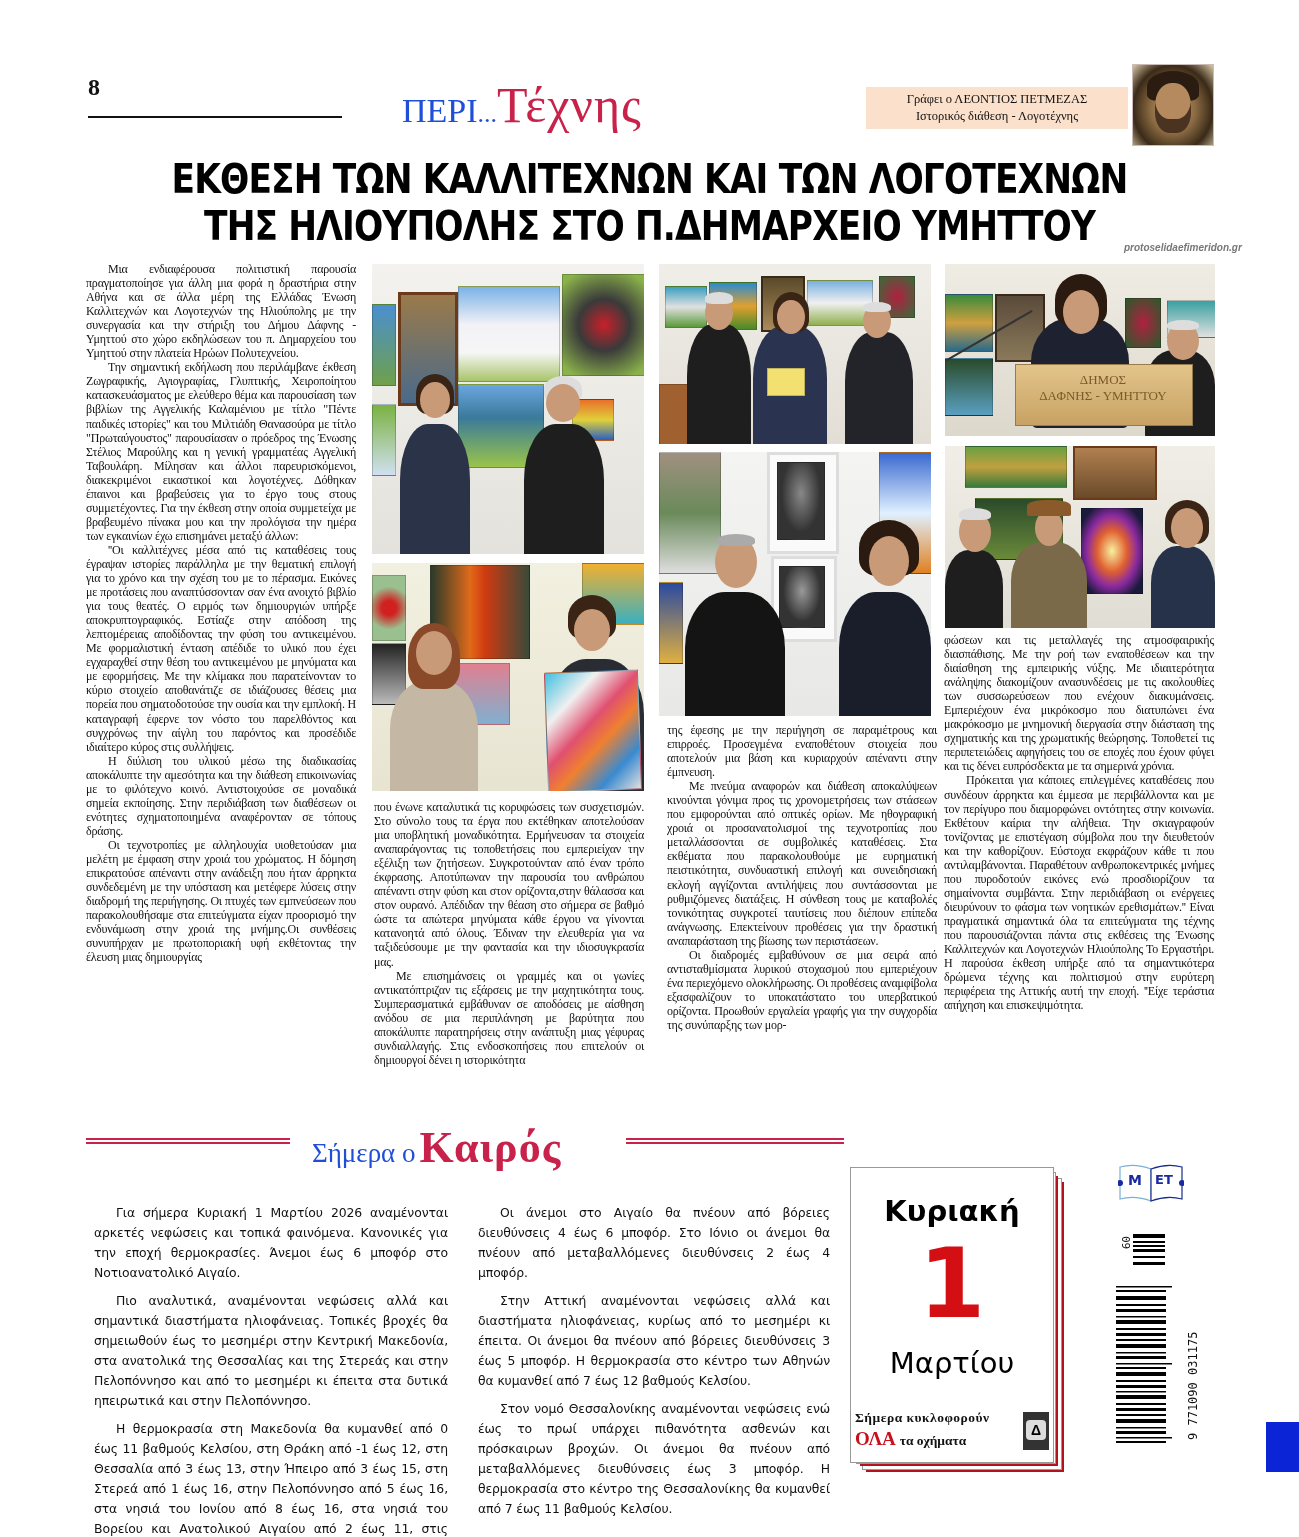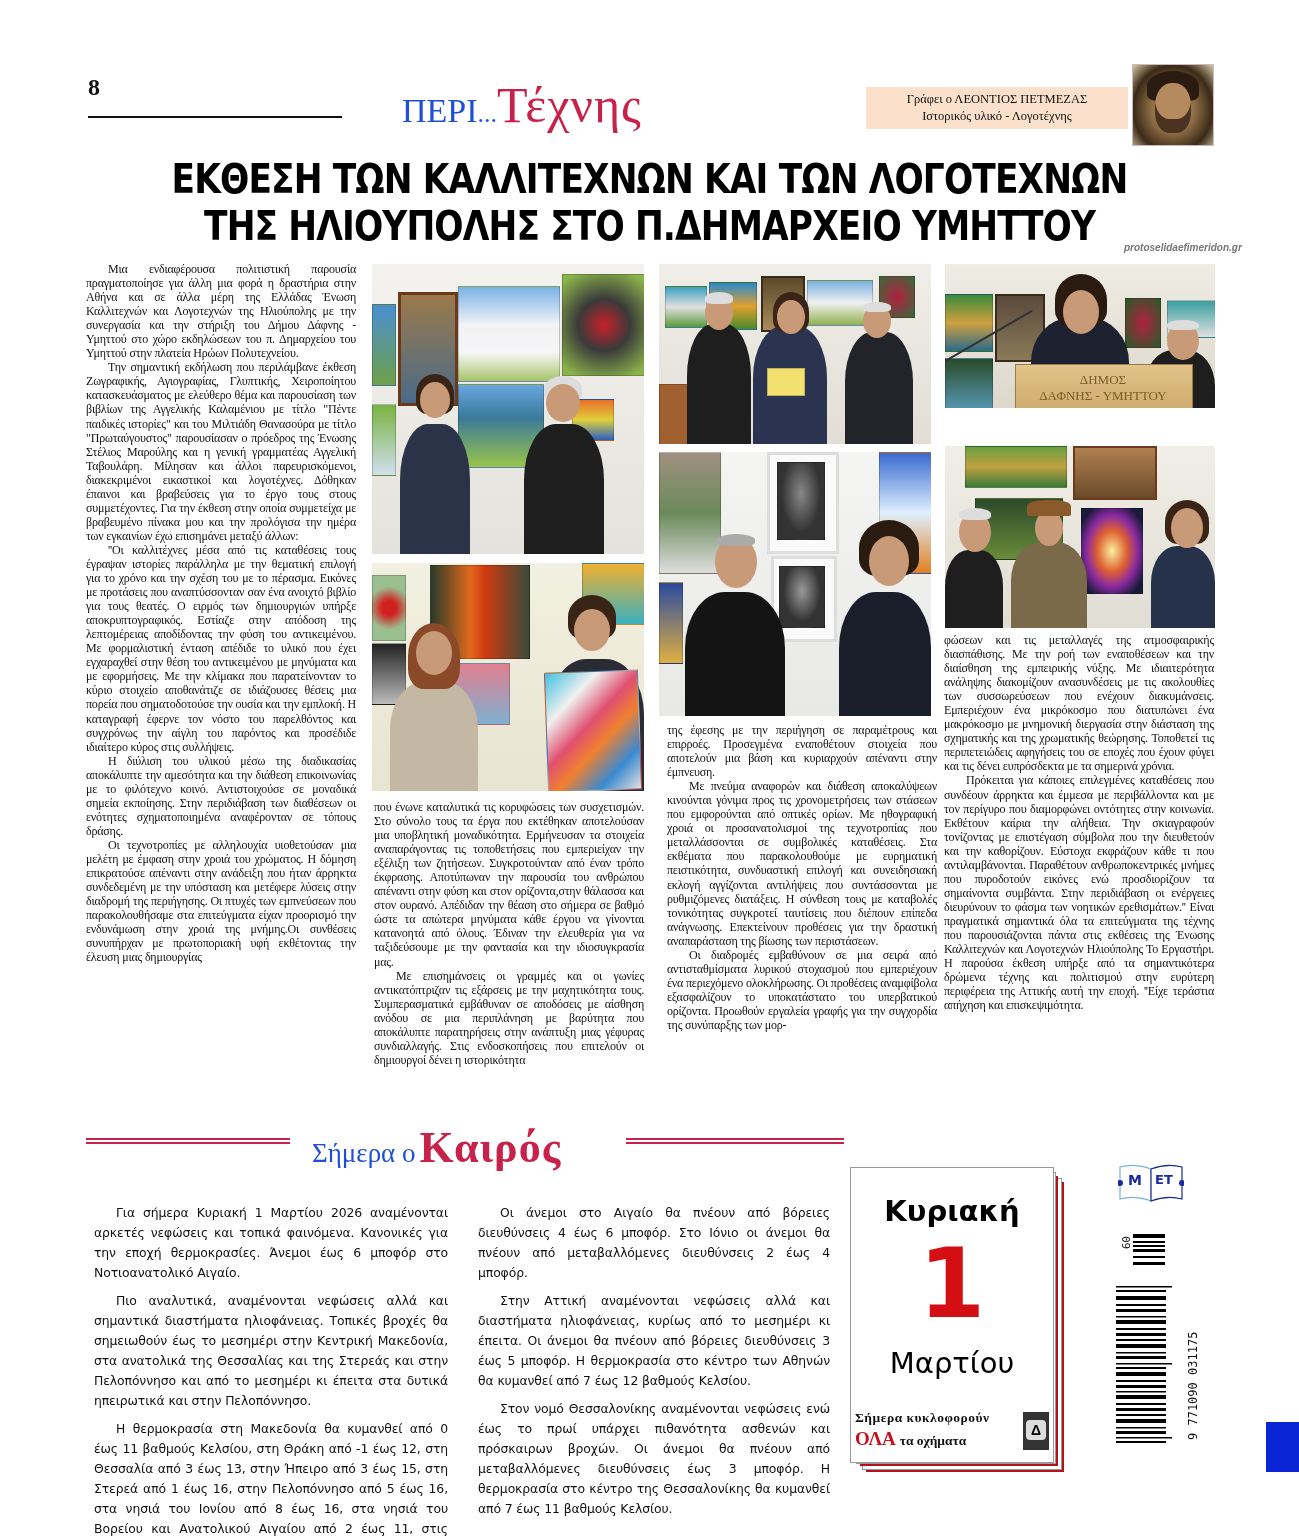--- a/index.html
+++ b/index.html
@@ -72,21 +72,21 @@
 
 <div class="abs page-num">8</div>
 <div class="abs page-rule"></div>
 
 <div class="abs section-title">
   <span class="peri">ΠΕΡΙ</span><span class="dots">...</span><span class="texnis">Τέχνης</span>
 </div>
 
 <div class="abs byline">
   <div>Γράφει ο ΛΕΟΝΤΙΟΣ ΠΕΤΜΕΖΑΣ</div>
-  <div>Ιστορικός υλικό - Λογοτέχνης</div>
+  <div>Ιστορικός διάθεση - Λογοτέχνης</div>
 </div>
 <div class="abs author-photo">
   <div class="hair"></div>
   <div class="face"></div>
 </div>
 
 <div class="abs headline l1">ΕΚΘΕΣΗ ΤΩΝ ΚΑΛΛΙΤΕΧΝΩΝ ΚΑΙ ΤΩΝ ΛΟΓΟΤΕΧΝΩΝ</div>
 <div class="abs headline l2">ΤΗΣ ΗΛΙΟΥΠΟΛΗΣ ΣΤΟ Π.ΔΗΜΑΡΧΕΙΟ ΥΜΗΤΤΟΥ</div>
 <div class="abs watermark">protoselidaefimeridon.gr</div>
 
@@ -161,21 +161,21 @@
   <div class="ptg" style="left:220px;top:0;width:52px;height:120px;background:linear-gradient(#3a6ad0,#e0f0ff,#e08020);"></div>
   <div class="ptg" style="left:0;top:130px;width:22px;height:80px;background:linear-gradient(#2a4aa0,#e0b040);"></div>
   <div class="person" style="left:26px;top:140px;width:100px;height:140px;background:#141414;"></div>
   <div class="head" style="left:56px;top:84px;width:42px;height:52px;"></div>
   <div class="hairc" style="left:58px;top:82px;width:38px;height:12px;background:#aaa;"></div>
   <div class="person" style="left:180px;top:140px;width:92px;height:140px;background:#1a1e2a;"></div>
   <div class="hairc" style="left:200px;top:68px;width:60px;height:56px;background:#2a1a10;"></div>
   <div class="head" style="left:210px;top:84px;width:40px;height:50px;"></div>
 </div>
 
-<div class="photo" style="left:945px;top:264px;width:270px;height:144px;">
+<div class="photo" style="left:945px;top:264px;width:270px;height:172px;">
   <div class="wall" style="background:linear-gradient(#efece4,#ddd8cc);"></div>
   <div class="ptg" style="left:0;top:30px;width:46px;height:56px;background:linear-gradient(#3a8a3a,#d0a040,#2a6a8a);"></div>
   <div class="ptg" style="left:50px;top:30px;width:46px;height:64px;background:linear-gradient(#5a4a3a,#8a7a5a);border:2px solid #3a2a1a;"></div>
   <div class="ptg" style="left:180px;top:34px;width:34px;height:48px;background:radial-gradient(#b02040,#2a5a2a);"></div>
   <div class="ptg" style="left:222px;top:36px;width:48px;height:36px;background:linear-gradient(#3aa0a0,#e0e0e0);"></div>
   <div class="ptg" style="left:0;top:94px;width:46px;height:56px;background:linear-gradient(#2a4a2a,#5aa0c0);"></div>
   <div class="person" style="left:86px;top:54px;width:98px;height:110px;background:#1e2230;"></div>
   <div class="hairc" style="left:110px;top:10px;width:52px;height:52px;background:#2a1a10;"></div>
   <div class="head" style="left:118px;top:26px;width:36px;height:44px;"></div>
   <div class="person" style="left:200px;top:86px;width:70px;height:90px;background:#1e1e1e;"></div>

